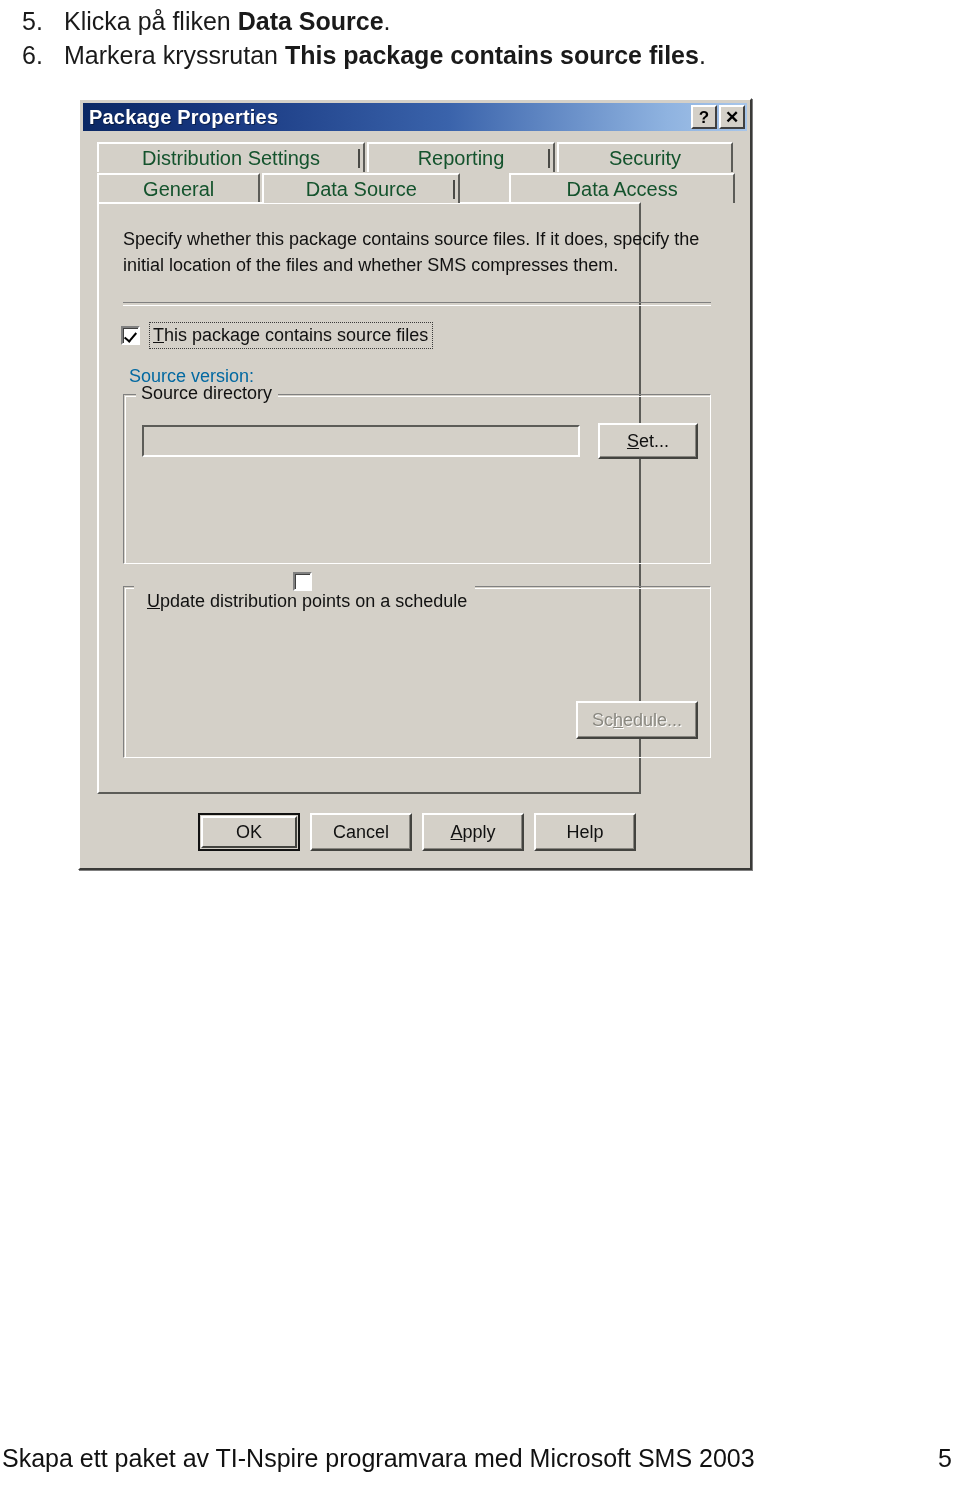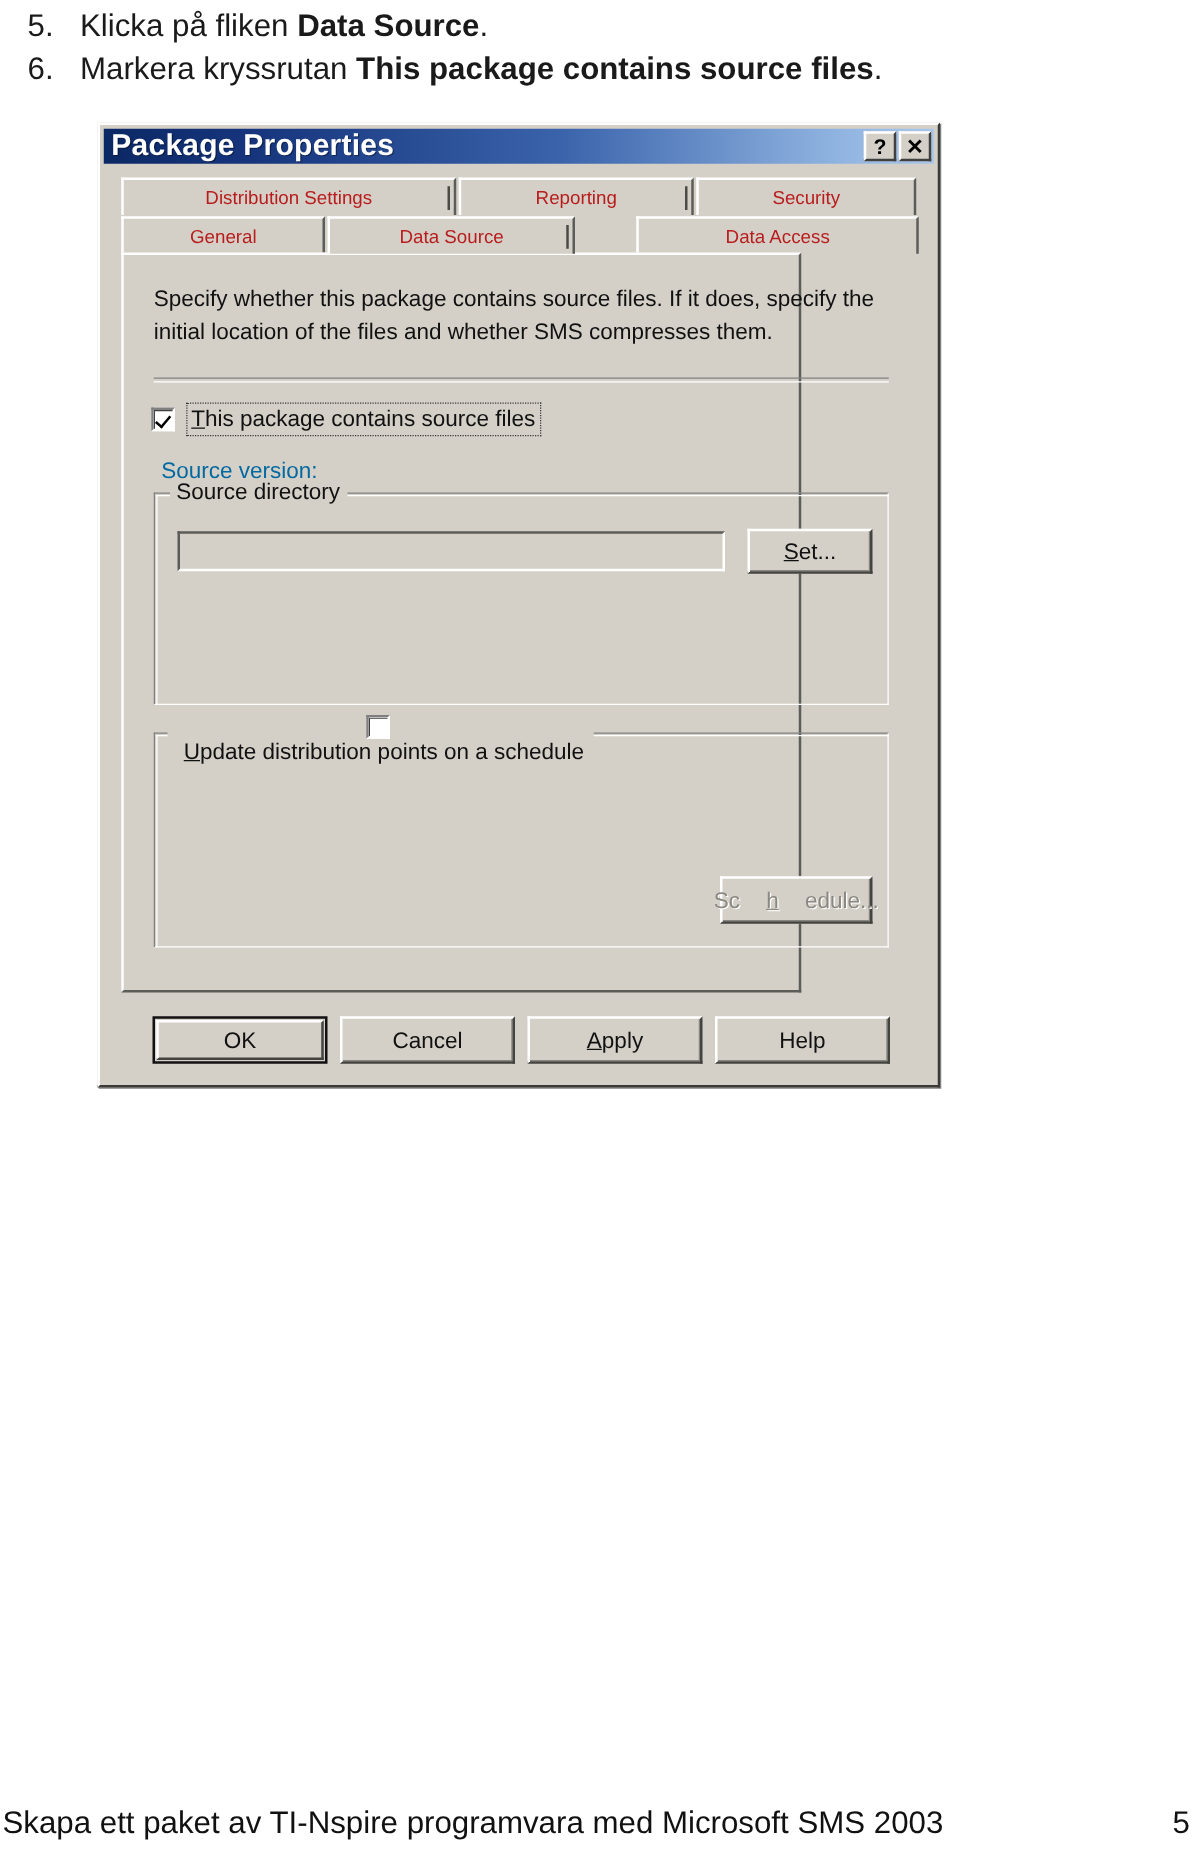--- a/index.html
+++ b/index.html
@@ -66,21 +66,21 @@
     right: 3px;
     height: 28px;
     background: linear-gradient(to right, #0b2864 0%, #16357d 18%, #3a63ab 55%, #8fb3e0 88%, #a8c6ea 100%);
     display: flex;
     align-items: center;
     padding: 0 2px 0 6px;
     box-sizing: border-box;
   }
   .title-text {
     color: #ffffff;
-    font-size: 24px;
+    font-size: 20px;
     font-weight: bold;
     letter-spacing: 0.2px;
     white-space: nowrap;
     text-shadow: 1px 1px 0 rgba(0,0,0,0.4);
   }
   .title-spacer { flex: 1 1 auto; }
   .tb-btn {
     width: 26px;
     height: 24px;
     margin-left: 2px;
@@ -116,22 +116,22 @@
   .tab {
     background: #d4d0c8;
     border-top: 2px solid #ffffff;
     border-left: 2px solid #ffffff;
     border-right: 2px solid #5c5c58;
     border-bottom: none;
     box-sizing: border-box;
     display: flex;
     align-items: center;
     justify-content: center;
-    font-size: 15px;
-    color: #b91c1c;
+    font-size: 20px;
+    color: #14532d;
     white-space: nowrap;
     position: relative;
     margin-right: 2px;
   }
   .tab.active {
     z-index: 5;
   }
   .tab-sep {
     position: absolute;
     right: 3px;
@@ -302,21 +302,21 @@
     font-size: 18px;
     color: #111111;
     box-shadow: inset -1px -1px 0 #888680;
     white-space: nowrap;
   }
   .btn.disabled {
     color: #8a8880;
     text-shadow: 1px 1px 0 #ffffff;
   }
   #btn-set { position: absolute; left: 474px; top: 28px; width: 100px; height: 36px; }
-  #btn-schedule { position: absolute; left: 452px; top: 114px; width: 122px; height: 38px; gap: 21px; }
+  #btn-schedule { position: absolute; left: 452px; top: 114px; width: 122px; height: 38px; }
 
   .radio-wrap {
     position: absolute;
     left: 16px;
     top: 80px;
   }
   .radio-row {
     display: flex;
     align-items: center;
     height: 30px;
@@ -355,21 +355,21 @@
     left: 17px;
     top: 706px;
     width: 640px;
     height: 52px;
     display: flex;
     align-items: center;
     justify-content: center;
     gap: 10px;
   }
   .btnbar .btn {
-    width: 140px;
+    width: 102px;
     height: 38px;
     text-align: center;
   }
   .btn.default {
     border: 2px solid #111111;
     box-shadow: none;
     position: relative;
   }
   .btn.default .inner {
     position: absolute;

